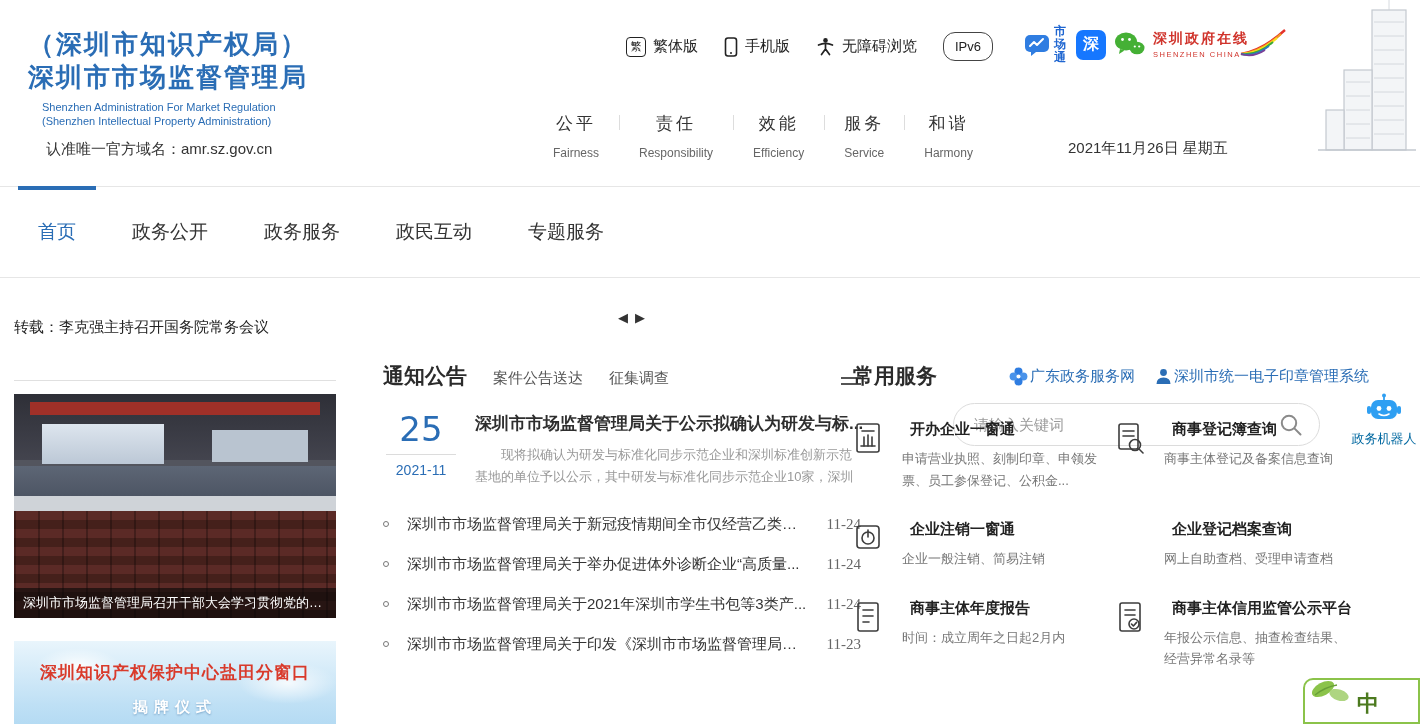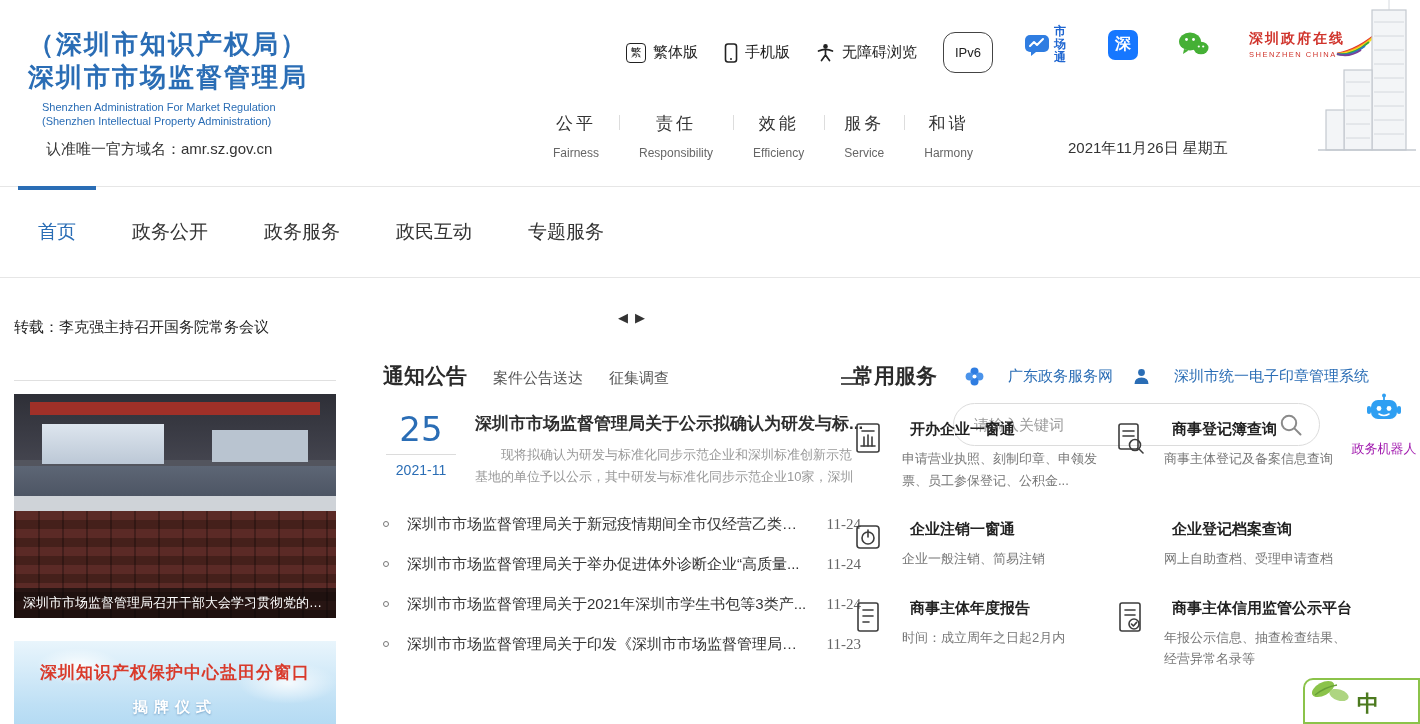--- a/index.html
+++ b/index.html
@@ -13,23 +13,23 @@
   .topbar { position:absolute; top:0; left:0; width:1420px; height:186px; background:#fff; }
   .logo-block { position:absolute; left:28px; top:28px; cursor:pointer; }
   .logo-cn { font-size:26px; font-weight:bold; color:#2a6db5; letter-spacing:2px; line-height:1.28; }
   .logo-en { font-size:11px; color:#2a6db5; line-height:1.35; margin-left:14px; }
   .logo-en.first { margin-top:5px; }
   .logo-domain { margin-top:11px; margin-left:18px; font-size:15px; color:#333; }
 
   .quick-links { position:absolute; left:626px; top:32px; display:flex; align-items:center; gap:26px; font-size:15px; color:#222; }
   .ql { display:flex; align-items:center; gap:7px; cursor:pointer; white-space:nowrap; }
   .fan-ico { width:20px; height:20px; border:1.5px solid #222; border-radius:4px; font-size:11px; display:flex; align-items:center; justify-content:center; }
-  .ipv6 { border:1px solid #444; border-radius:12px; padding:12px 11px; font-size:13px; cursor:pointer; }
-
-  .app-icons { position:absolute; left:1024px; top:25px; display:flex; align-items:center; gap:40px; }
+  .ipv6 { border:1px solid #444; border-radius:12px; padding:6px 11px; font-size:13px; cursor:pointer; }
+
+  .app-icons { position:absolute; left:1024px; top:25px; display:flex; align-items:center; gap:8px; }
   .sct { display:flex; align-items:center; gap:4px; cursor:pointer; }
   .sct-label { font-size:12px; font-weight:bold; color:#1f66d1; width:14px; line-height:1.1; }
   .isz { width:30px; height:30px; border-radius:7px; background:#1677ff; color:#fff; font-size:16px; font-weight:bold; display:flex; align-items:center; justify-content:center; cursor:pointer; }
   .wx { cursor:pointer; display:flex; }
   .gov-logo { position:relative; width:104px; cursor:pointer; }
   .gov-cn { font-size:14px; font-weight:bold; color:#d0342c; letter-spacing:2px; white-space:nowrap; }
   .gov-en { font-size:7.5px; color:#d0342c; letter-spacing:1.5px; margin-top:2px; }
   .gov-rainbow { position:absolute; left:86px; top:-6px; }
 
   .values { position:absolute; left:533px; top:112px; display:flex; }
@@ -48,21 +48,21 @@
   .nav-item { padding:0 28px; line-height:89px; font-size:19px; color:#333; cursor:pointer; position:relative; white-space:nowrap; }
   .nav-item.active { color:#2a6db5; }
   .nav-item.active::after { content:""; position:absolute; top:-1px; left:8px; right:8px; height:4px; background:#2a6db5; }
 
   .searchbox { position:absolute; left:953px; top:216px; width:367px; height:43px; border:1px solid #dcdcdc; border-radius:22px; background:#fff; display:flex; align-items:center; padding:0 16px 0 20px; }
   .searchbox input { border:0; outline:0; flex:1; font-size:15px; color:#333; background:transparent; font-family:inherit; }
   .searchbox input::placeholder { color:#9a9a9a; }
   .mag { cursor:pointer; display:flex; }
 
   .robot { position:absolute; left:1348px; top:206px; width:72px; text-align:center; cursor:pointer; }
-  .robot-label { font-size:13px; color:#a21caf; margin-top:13px; white-space:nowrap; }
+  .robot-label { font-size:13px; color:#0369a1; margin-top:3px; white-space:nowrap; }
 
   
   .ticker { position:absolute; top:279px; left:0; width:1420px; height:70px; }
   .ticker-text { position:absolute; left:14px; top:39px; font-size:15px; color:#222; cursor:pointer; }
   .ticker-arrows { position:absolute; left:618px; top:31px; display:flex; gap:7px; font-size:13px; color:#333; }
   .ticker-arrows span { cursor:pointer; }
 
   
   .carousel { position:absolute; left:14px; top:380px; width:322px; height:380px; border-top:1px solid #e0e0e0; overflow:hidden; }
   .slide1 { margin-top:13px; height:224px; position:relative; background:#53555e; overflow:hidden; cursor:pointer; }
@@ -108,21 +108,21 @@
   .n-list { margin-top:15px; }
   .n-row { display:flex; align-items:center; height:40px; }
   .n-dot { width:6px; height:6px; border:1px solid #777; border-radius:50%; flex:none; }
   .n-title { margin-left:18px; font-size:15px; color:#333; flex:1; min-width:0; white-space:nowrap; overflow:hidden; text-overflow:ellipsis; cursor:pointer; }
   .n-date { margin-left:18px; font-size:15px; color:#666; flex:none;font-family:Liberation Serif, serif; }
 
   
   .services { position:absolute; left:853px; top:362px; width:516px; }
   .services-head { display:flex; align-items:center; }
   .svc-links { margin-left:auto; display:flex; gap:20px; align-items:center; }
-  .svc-link { display:flex; align-items:center; gap:24px; font-size:15px; color:#2a6db5; cursor:pointer; white-space:nowrap; }
+  .svc-link { display:flex; align-items:center; gap:2px; font-size:15px; color:#2a6db5; cursor:pointer; white-space:nowrap; }
 
   .svc-grid { margin-top:30px; display:grid; grid-template-columns:262px 1fr; row-gap:29px; }
   .svc-item { display:flex; }
   .svc-ico { width:36px; flex:none; margin-top:1px; }
   .svc-ico svg { stroke:#3d3d3d; fill:none; stroke-width:1.6; stroke-linecap:round; stroke-linejoin:round; }
   .svc-body { margin-left:13px; min-width:0; padding-right:14px; }
   .svc-title { font-size:15px; font-weight:bold; color:#222; cursor:pointer; white-space:nowrap;margin-left:8px; }
   .svc-desc { margin-top:9px; font-size:13px; color:#777; line-height:1.66; }
 
   

